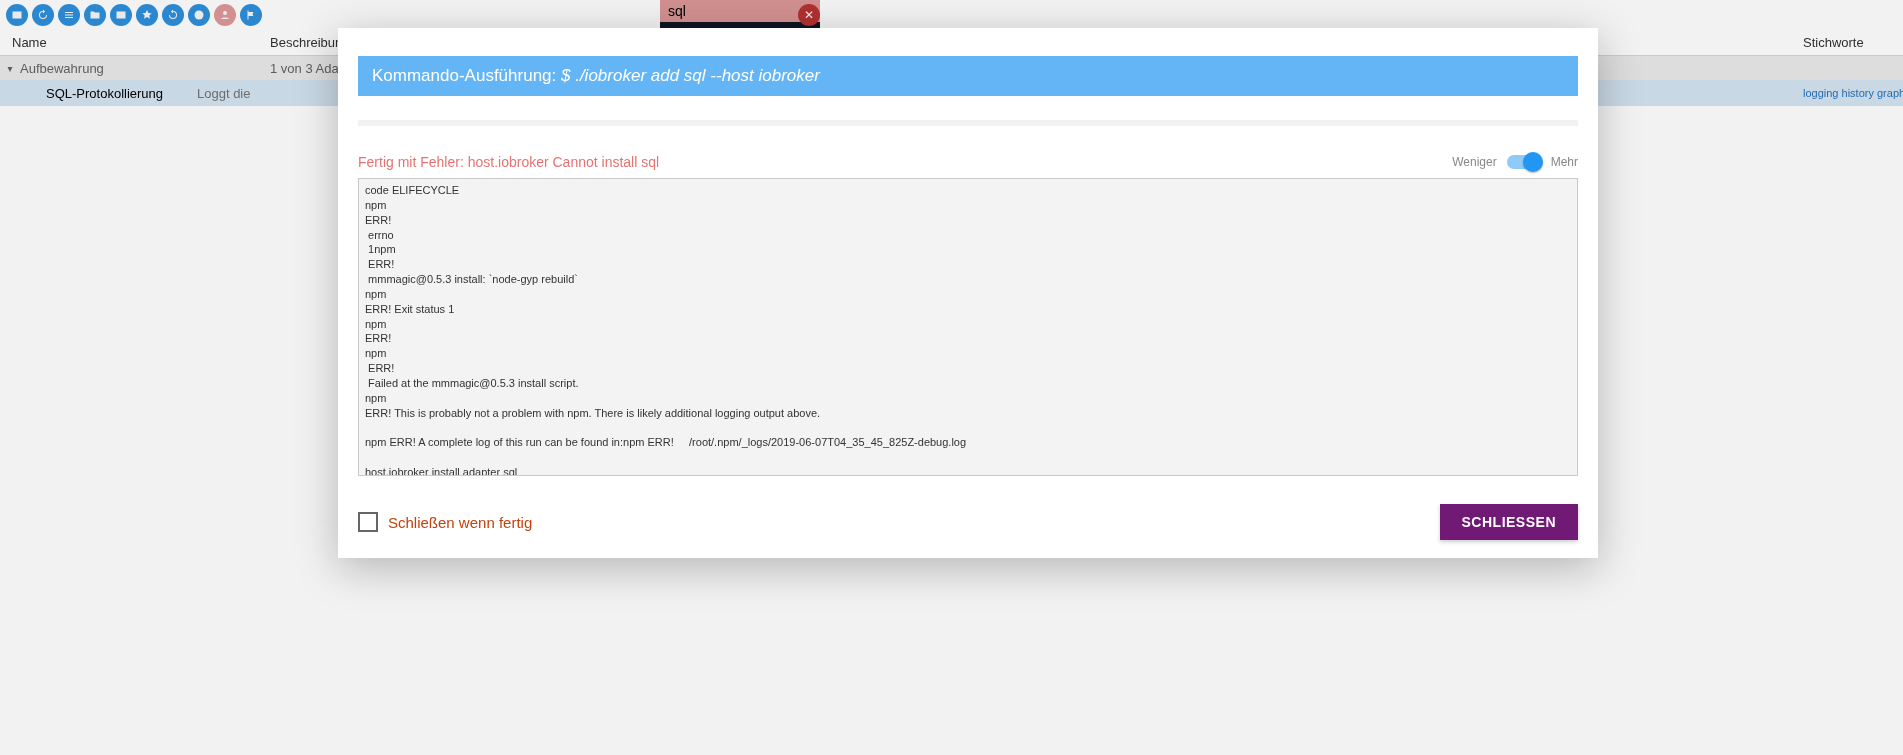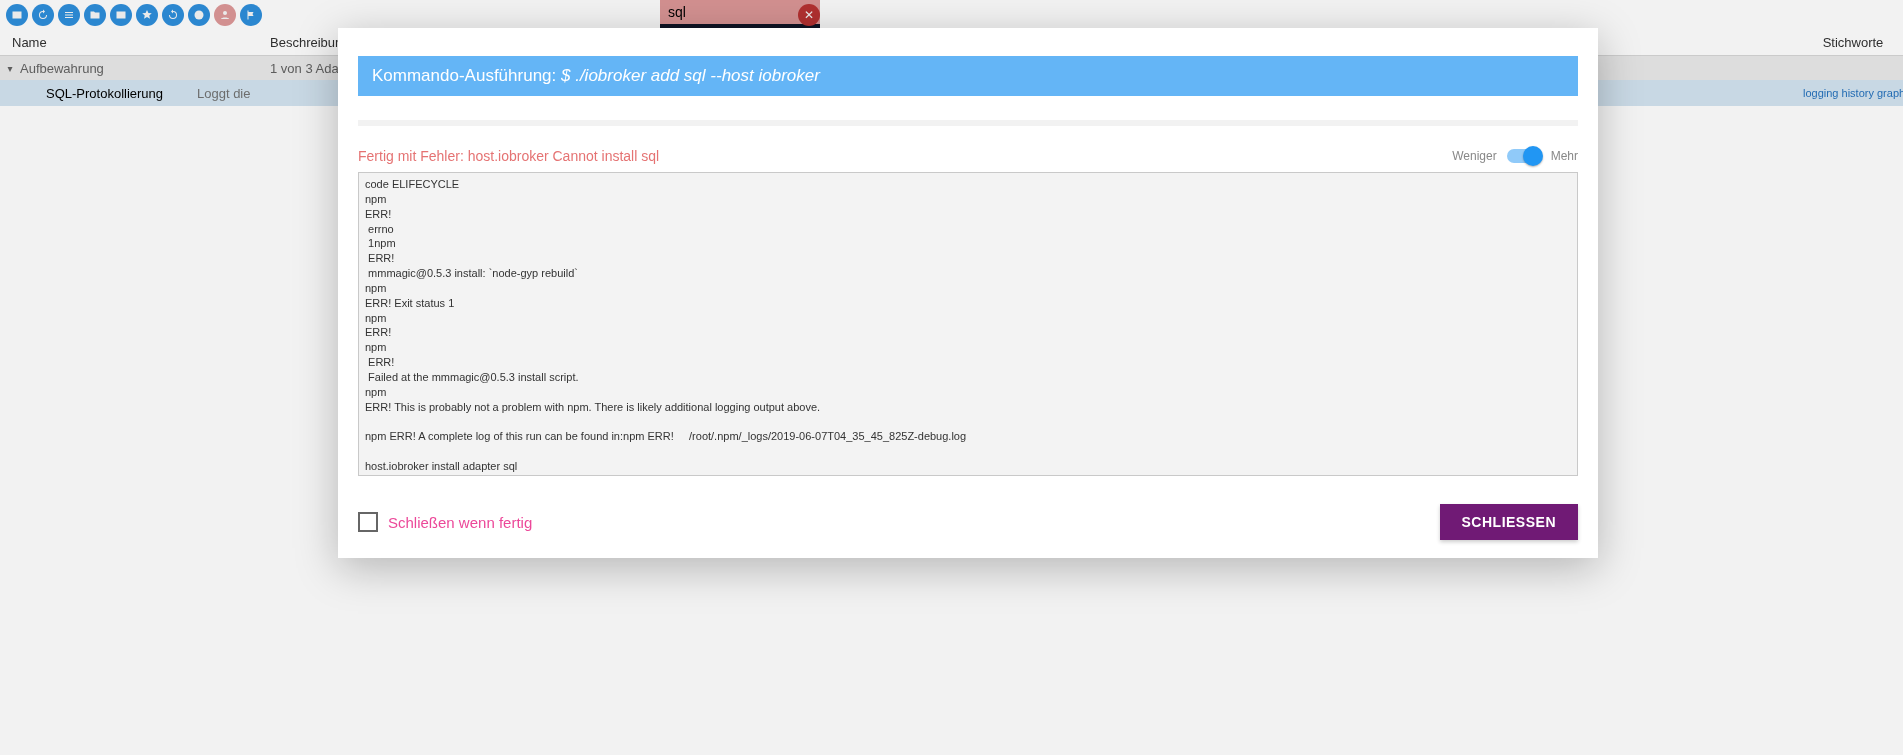--- a/index.html
+++ b/index.html
@@ -7,28 +7,28 @@
 
   
   .page           { position: absolute; inset: 0; filter: brightness(0.97) grayscale(0.15); }
   .toolbar        { height: 30px; padding: 2px 6px; display: flex; align-items: center; gap: 4px; }
   .tbtn           { width: 22px; height: 22px; border-radius: 50%; display:flex; align-items:center; justify-content:center; color:#fff; }
   .tbtn svg       { width:12px; height:12px; fill:#fff; }
   .blue           { background:#2196f3; }
   .red            { background:#ef9a9a; }
 
   .search-pill    { position:absolute; top:0; left:660px; height:28px; width:160px; background:#ef9a9a;
-                    display:flex; align-items:center; padding:0 8px; font-size:14px; border-bottom:4px solid #0f172a; }
+                    display:flex; align-items:center; padding:0 8px; font-size:14px; border-bottom:6px solid #0f172a; }
   .search-x       { position:absolute; top:4px; left:798px; width:22px; height:22px; border-radius:50%;
                     background:#d32f2f; color:#fff; display:flex; align-items:center; justify-content:center; font-size:12px;}
 
   .grid-head      { display:flex; height:26px; align-items:center; font-size:13px; color:#333; border-bottom:1px solid #ddd; }
   .col-name       { width:270px; padding-left:12px; }
   .col-desc       { flex:1; }
-  .col-kw         { width:100px;text-align:center; }
+  .col-kw         { width:100px; }
 
   .group-row      { display:flex; height:24px; align-items:center; font-size:13px; background:#f0f0f0; color:#666; }
   .group-caret    { width:20px; text-align:center; font-size:10px; }
   .group-name     { width:250px; }
   .group-count    { flex:1; }
 
   .item-row       { display:flex; height:26px; align-items:center; font-size:13px; background:#d7ecfb; }
   .item-name      { width:197px; padding-left:46px; }
   .item-desc      { flex:1; color:#777; }
   .item-kw        { width:100px; color:#1976d2; font-size:11px; overflow:hidden; white-space:nowrap; }
@@ -36,34 +36,34 @@
   
   .dim            { position:absolute; inset:0; background:rgba(0,0,0,.05); }
   .modal          { position:absolute; left:338px; top:28px; width:1260px; height:530px;
                     background:#fff; box-shadow:0 10px 40px rgba(0,0,0,.25); padding:28px 20px 18px; display:flex; flex-direction:column; }
 
   .cmd-banner     { background:#64b5f6; color:#fff; padding:10px 14px; font-size:17px; font-style:italic; }
   .cmd-banner .lbl{ font-style:normal; }
 
   .prog-track     { margin-top:24px; height:6px; background:#f2f2f2; }
 
-  .status-row     { margin-top:22px; display:flex; align-items:center; font-size:14px; }
+  .status-row     { margin-top:28px; display:flex; align-items:center; font-size:14px; }
   .status-err     { color:#e57373; flex:1; }
   .toggle-lbls    { display:flex; align-items:center; gap:10px; font-size:12px; color:#888; }
   .sw             { width:34px; height:14px; border-radius:8px; background:#90caf9; position:relative; }
   .sw::after      { content:""; position:absolute; right:-2px; top:-3px; width:20px; height:20px; border-radius:50%;
                     background:#2196f3; box-shadow:0 1px 2px rgba(0,0,0,.3); }
 
   .log            { margin-top:8px; flex:1; border:1px solid #c9c9c9; background:#f3f3f3; color:#333;
                     font-family:Liberation Sans, sans-serif; font-size:11px; line-height:1.35;
                     padding:4px 6px; overflow:auto; white-space:pre; }
 
   .footer         { margin-top:28px; display:flex; align-items:center; }
   .chk            { width:20px; height:20px; border:2px solid #666; margin-right:10px; }
-  .chk-lbl        { font-size:15px; color:#ec4899; }
+  .chk-lbl        { font-size:15px; color:#c2410c; }
   .spacer         { flex:1; }
   .close-btn      { background:#701a75; color:#fff; border:none; padding:10px 22px; font-size:14px;
                     letter-spacing:.5px; font-weight:600; box-shadow:0 2px 4px rgba(0,0,0,.2); cursor:pointer; }
 </style>
 </head>
 <body>
 
 <div class="page">
   <div class="toolbar">
     <div class="tbtn blue">

